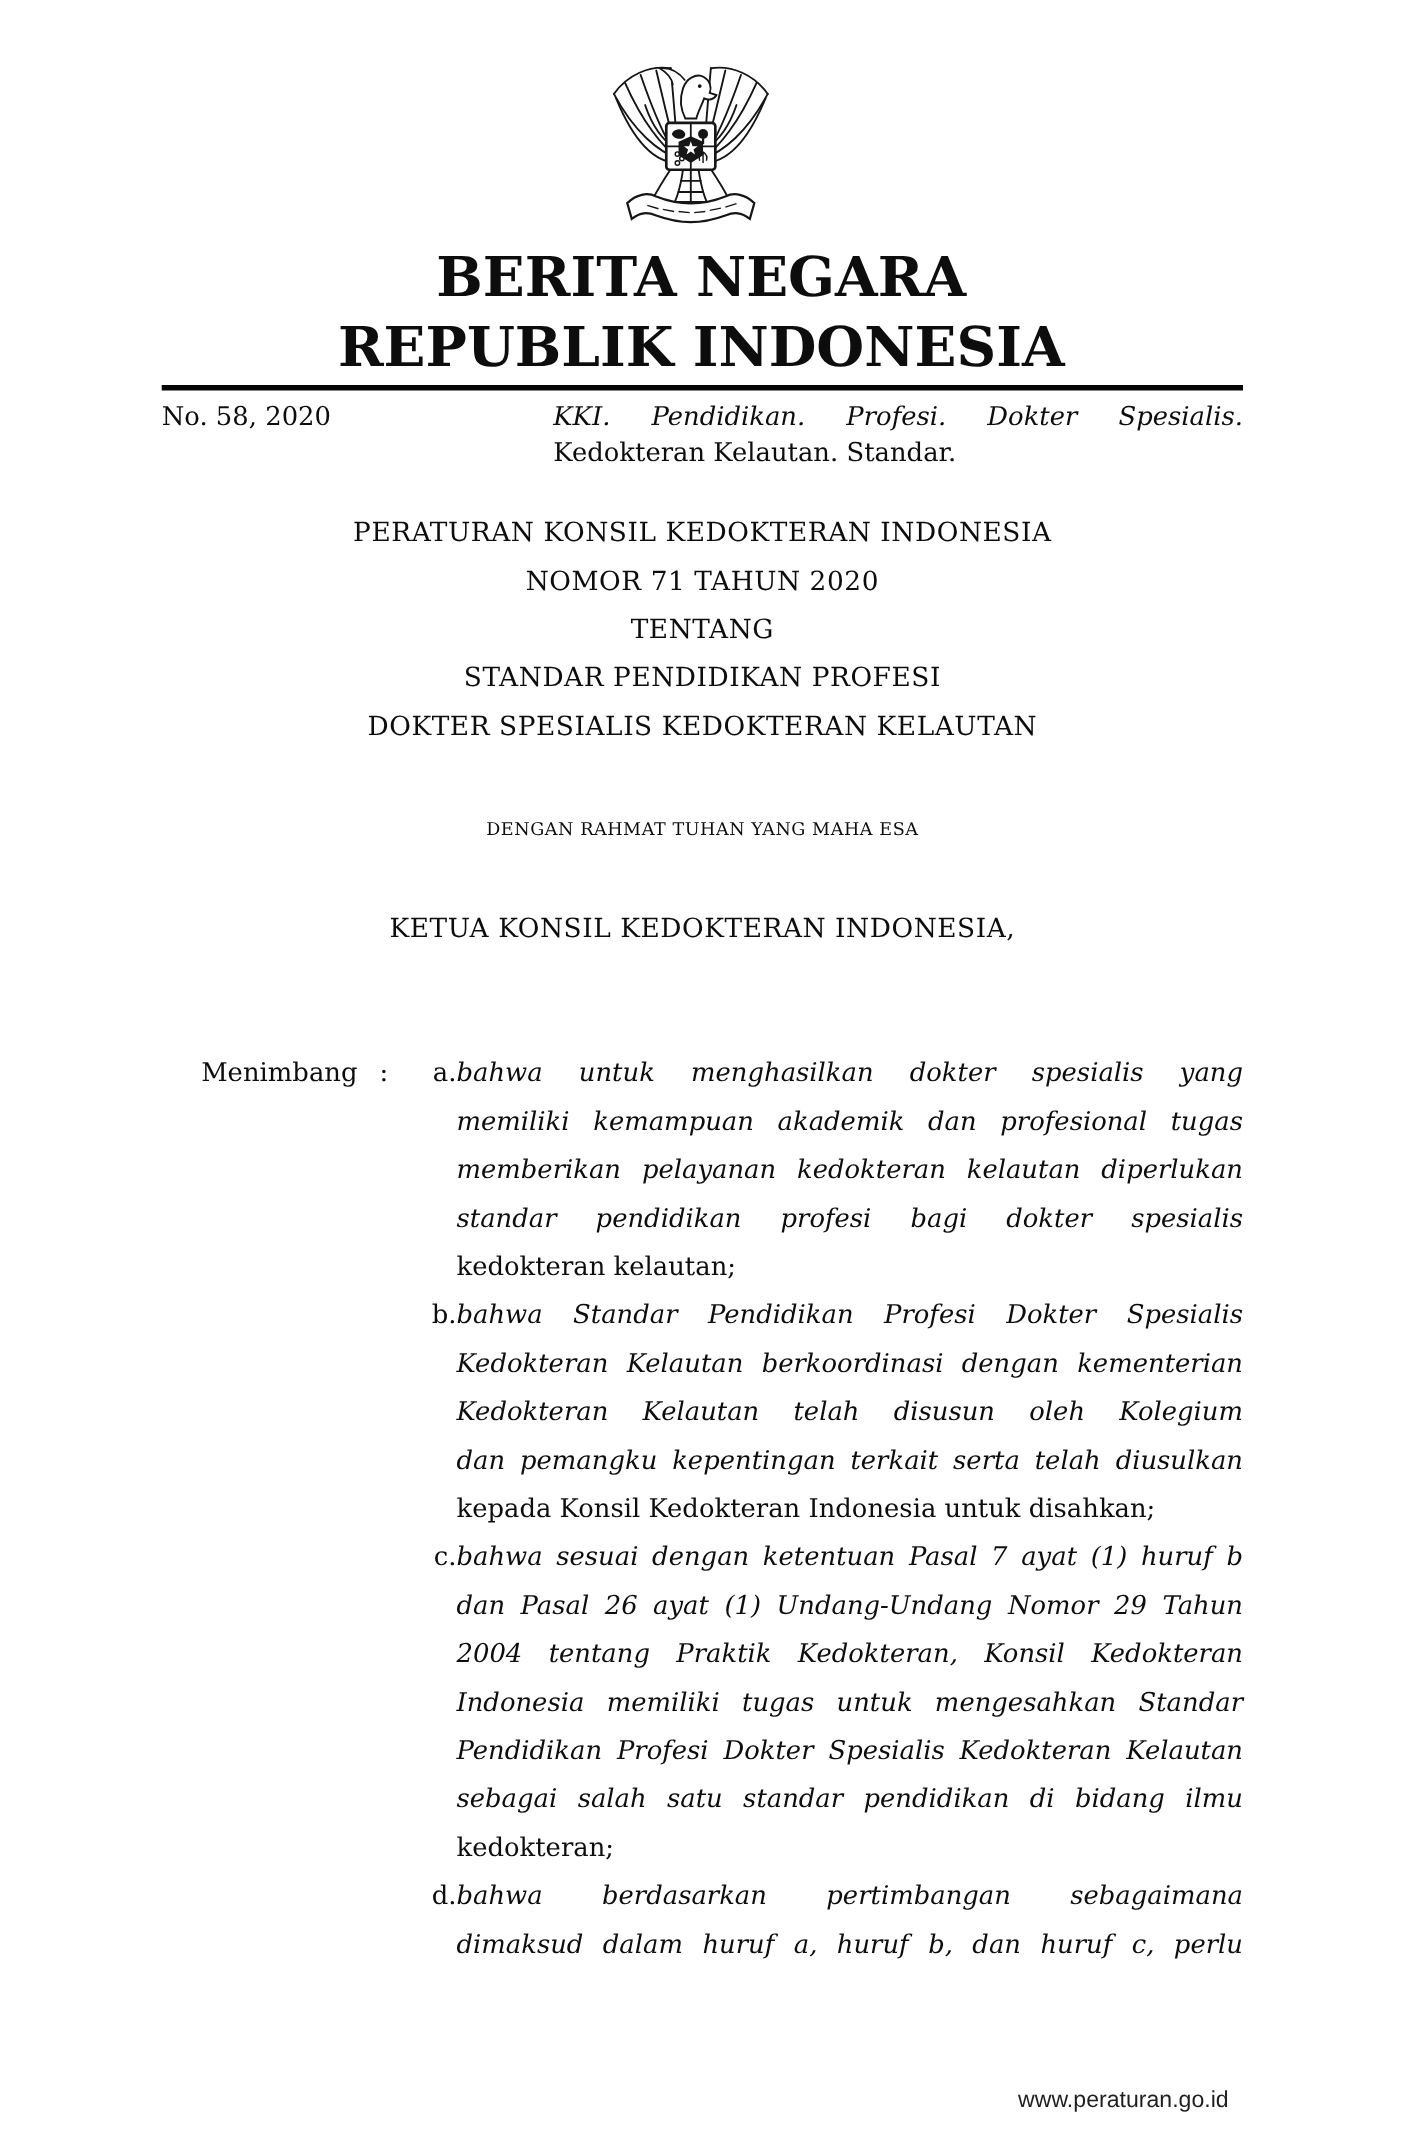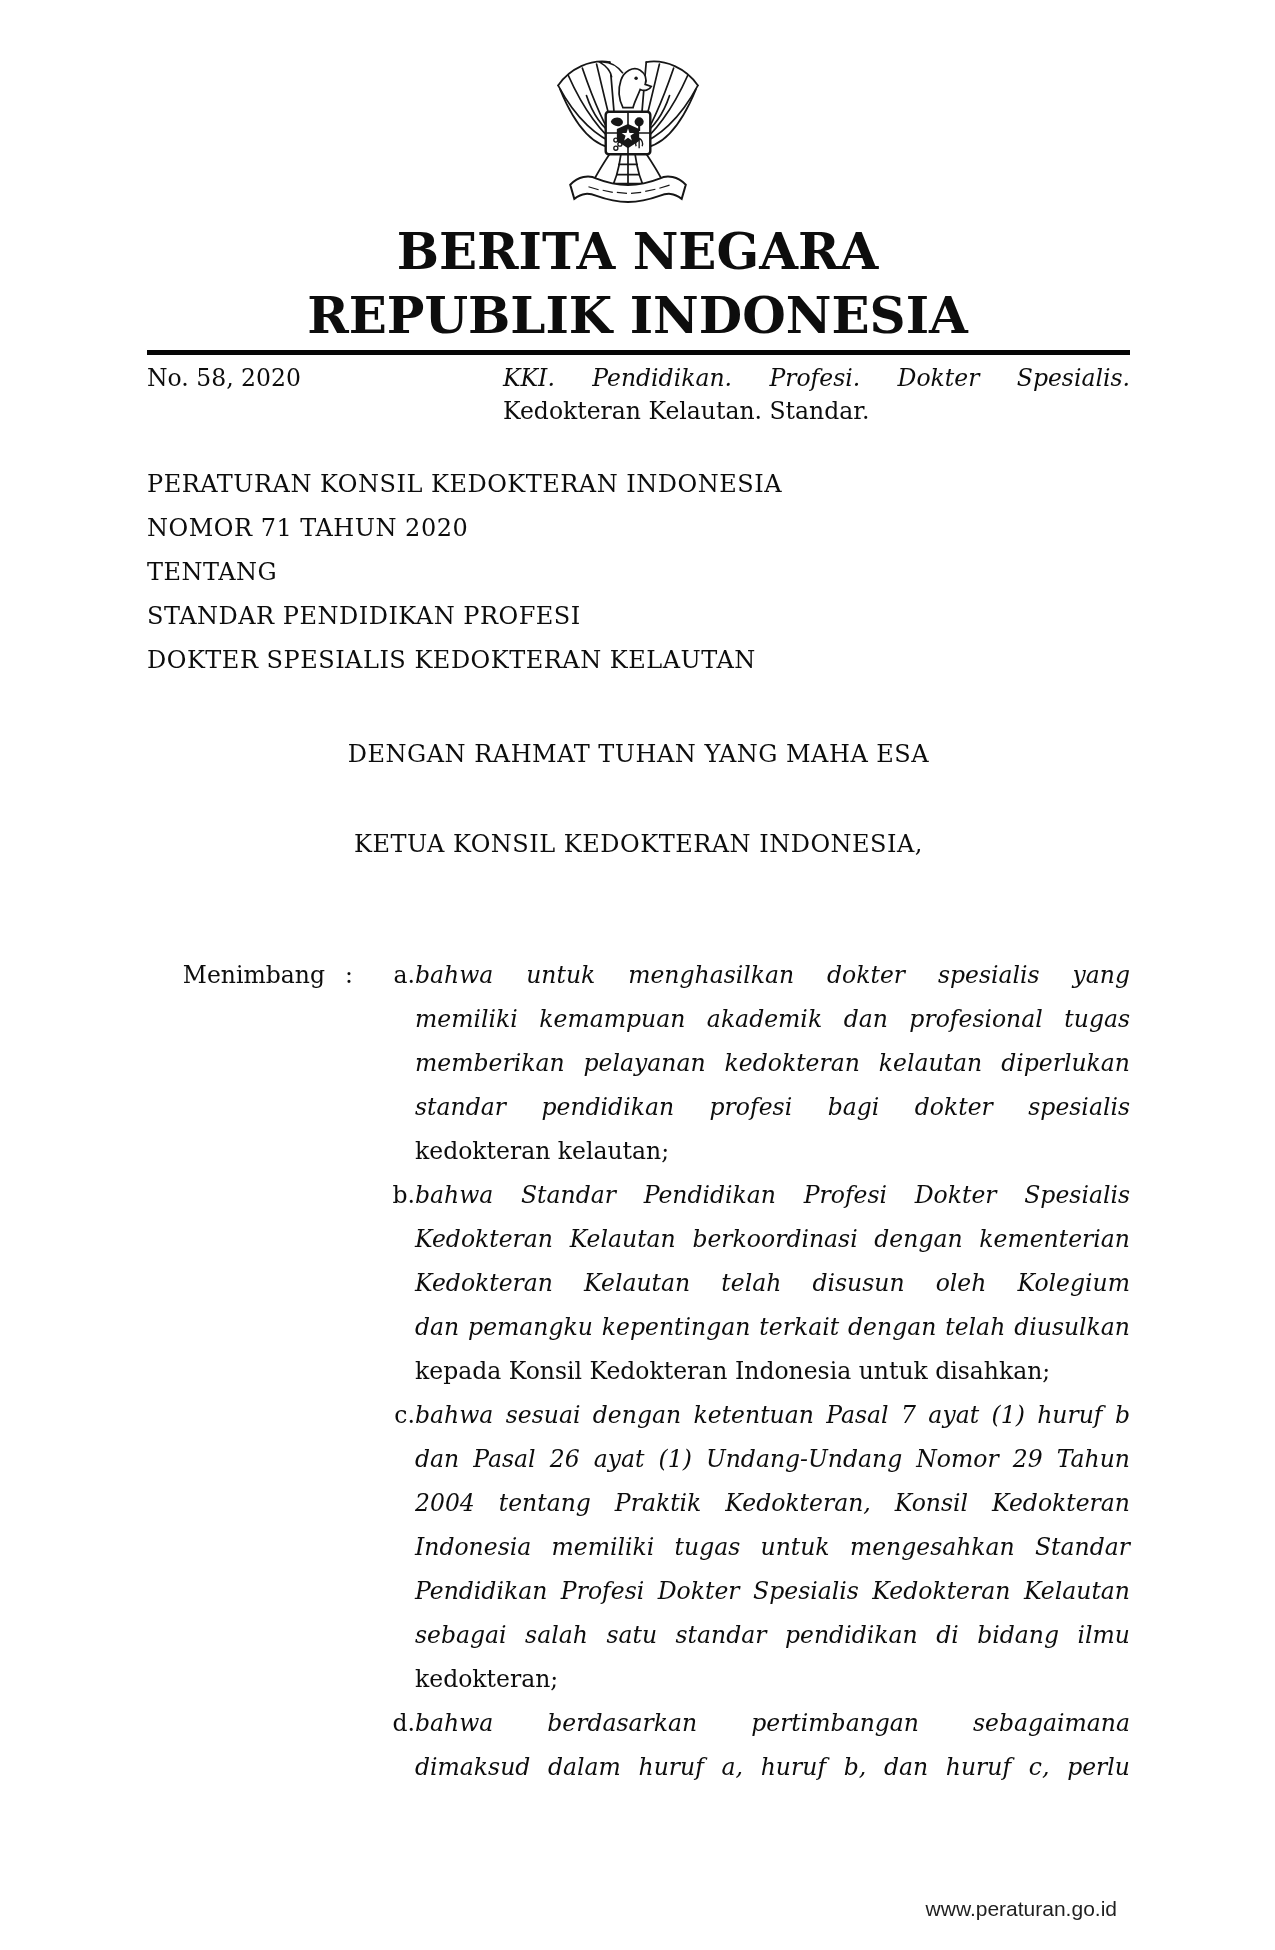--- a/index.html
+++ b/index.html
@@ -8,24 +8,24 @@
     font-family:"DejaVu Serif","Liberation Serif",serif;color:#0d0d0d;
     overflow:hidden;margin:0 auto;
   }
   .emblem{position:absolute;left:552px;top:54px;width:152px;height:156px;}
   .emblem svg{width:100%;height:100%;}
   .masthead{position:absolute;left:0;top:220px;width:1275px;text-align:center;
     font-weight:bold;font-size:50px;line-height:64px;letter-spacing:0px;}
   .rule{position:absolute;left:147px;top:350px;width:983px;height:5px;background:#060606;}
   .meta-number{position:absolute;left:147px;top:362px;font-size:23.5px;line-height:33px;}
   .meta-subject{position:absolute;left:503px;top:362px;width:627px;font-size:23.5px;line-height:33px;}
-  .doc-title{position:absolute;left:147px;top:462px;width:983px;text-align:left;
+  .doc-title{position:absolute;left:147px;top:462px;width:983px;text-align:center;
     font-size:24px;line-height:44px;letter-spacing:0.5px;}
   .invocation{position:absolute;left:147px;top:732px;width:983px;text-align:center;
-    font-size:24px;line-height:44px;letter-spacing:0.5px;}
+    font-size:16px;line-height:44px;letter-spacing:0.5px;}
   .official{position:absolute;left:147px;top:822px;width:983px;text-align:center;
     font-size:24px;line-height:44px;letter-spacing:0.5px;}
   .considerations{position:absolute;left:147px;top:953px;width:983px;
     font-size:23.5px;line-height:44px;}
   .c-row{display:grid;grid-template-columns:178px 28px 62px 1fr;}
   .c-label,.c-colon,.c-letter{text-align:right;}
   .c-text{min-width:0;}
   .jl{text-align:justify;text-align-last:justify;font-style:italic;}
   .ll{text-align:left;}
   .footer{position:absolute;left:147px;top:1872px;width:970px;text-align:right;
@@ -142,21 +142,21 @@
         </div>
       </div>
       <div class="c-row">
         <div class="c-label"></div>
         <div class="c-colon"></div>
         <div class="c-letter">b.</div>
         <div class="c-text">
           <div class="jl">bahwa Standar Pendidikan Profesi Dokter Spesialis</div>
           <div class="jl">Kedokteran Kelautan berkoordinasi dengan kementerian</div>
           <div class="jl">Kedokteran Kelautan telah disusun oleh Kolegium</div>
-          <div class="jl">dan pemangku kepentingan terkait dengan telah diusulkan</div>
+          <div class="jl">dan pemangku kepentingan terkait serta telah diusulkan</div>
           <div class="ll">kepada Konsil Kedokteran Indonesia untuk disahkan;</div>
         </div>
       </div>
       <div class="c-row">
         <div class="c-label"></div>
         <div class="c-colon"></div>
         <div class="c-letter">c.</div>
         <div class="c-text">
           <div class="jl">bahwa sesuai dengan ketentuan Pasal 7 ayat (1) huruf b</div>
           <div class="jl">dan Pasal 26 ayat (1) Undang-Undang Nomor 29 Tahun</div>

